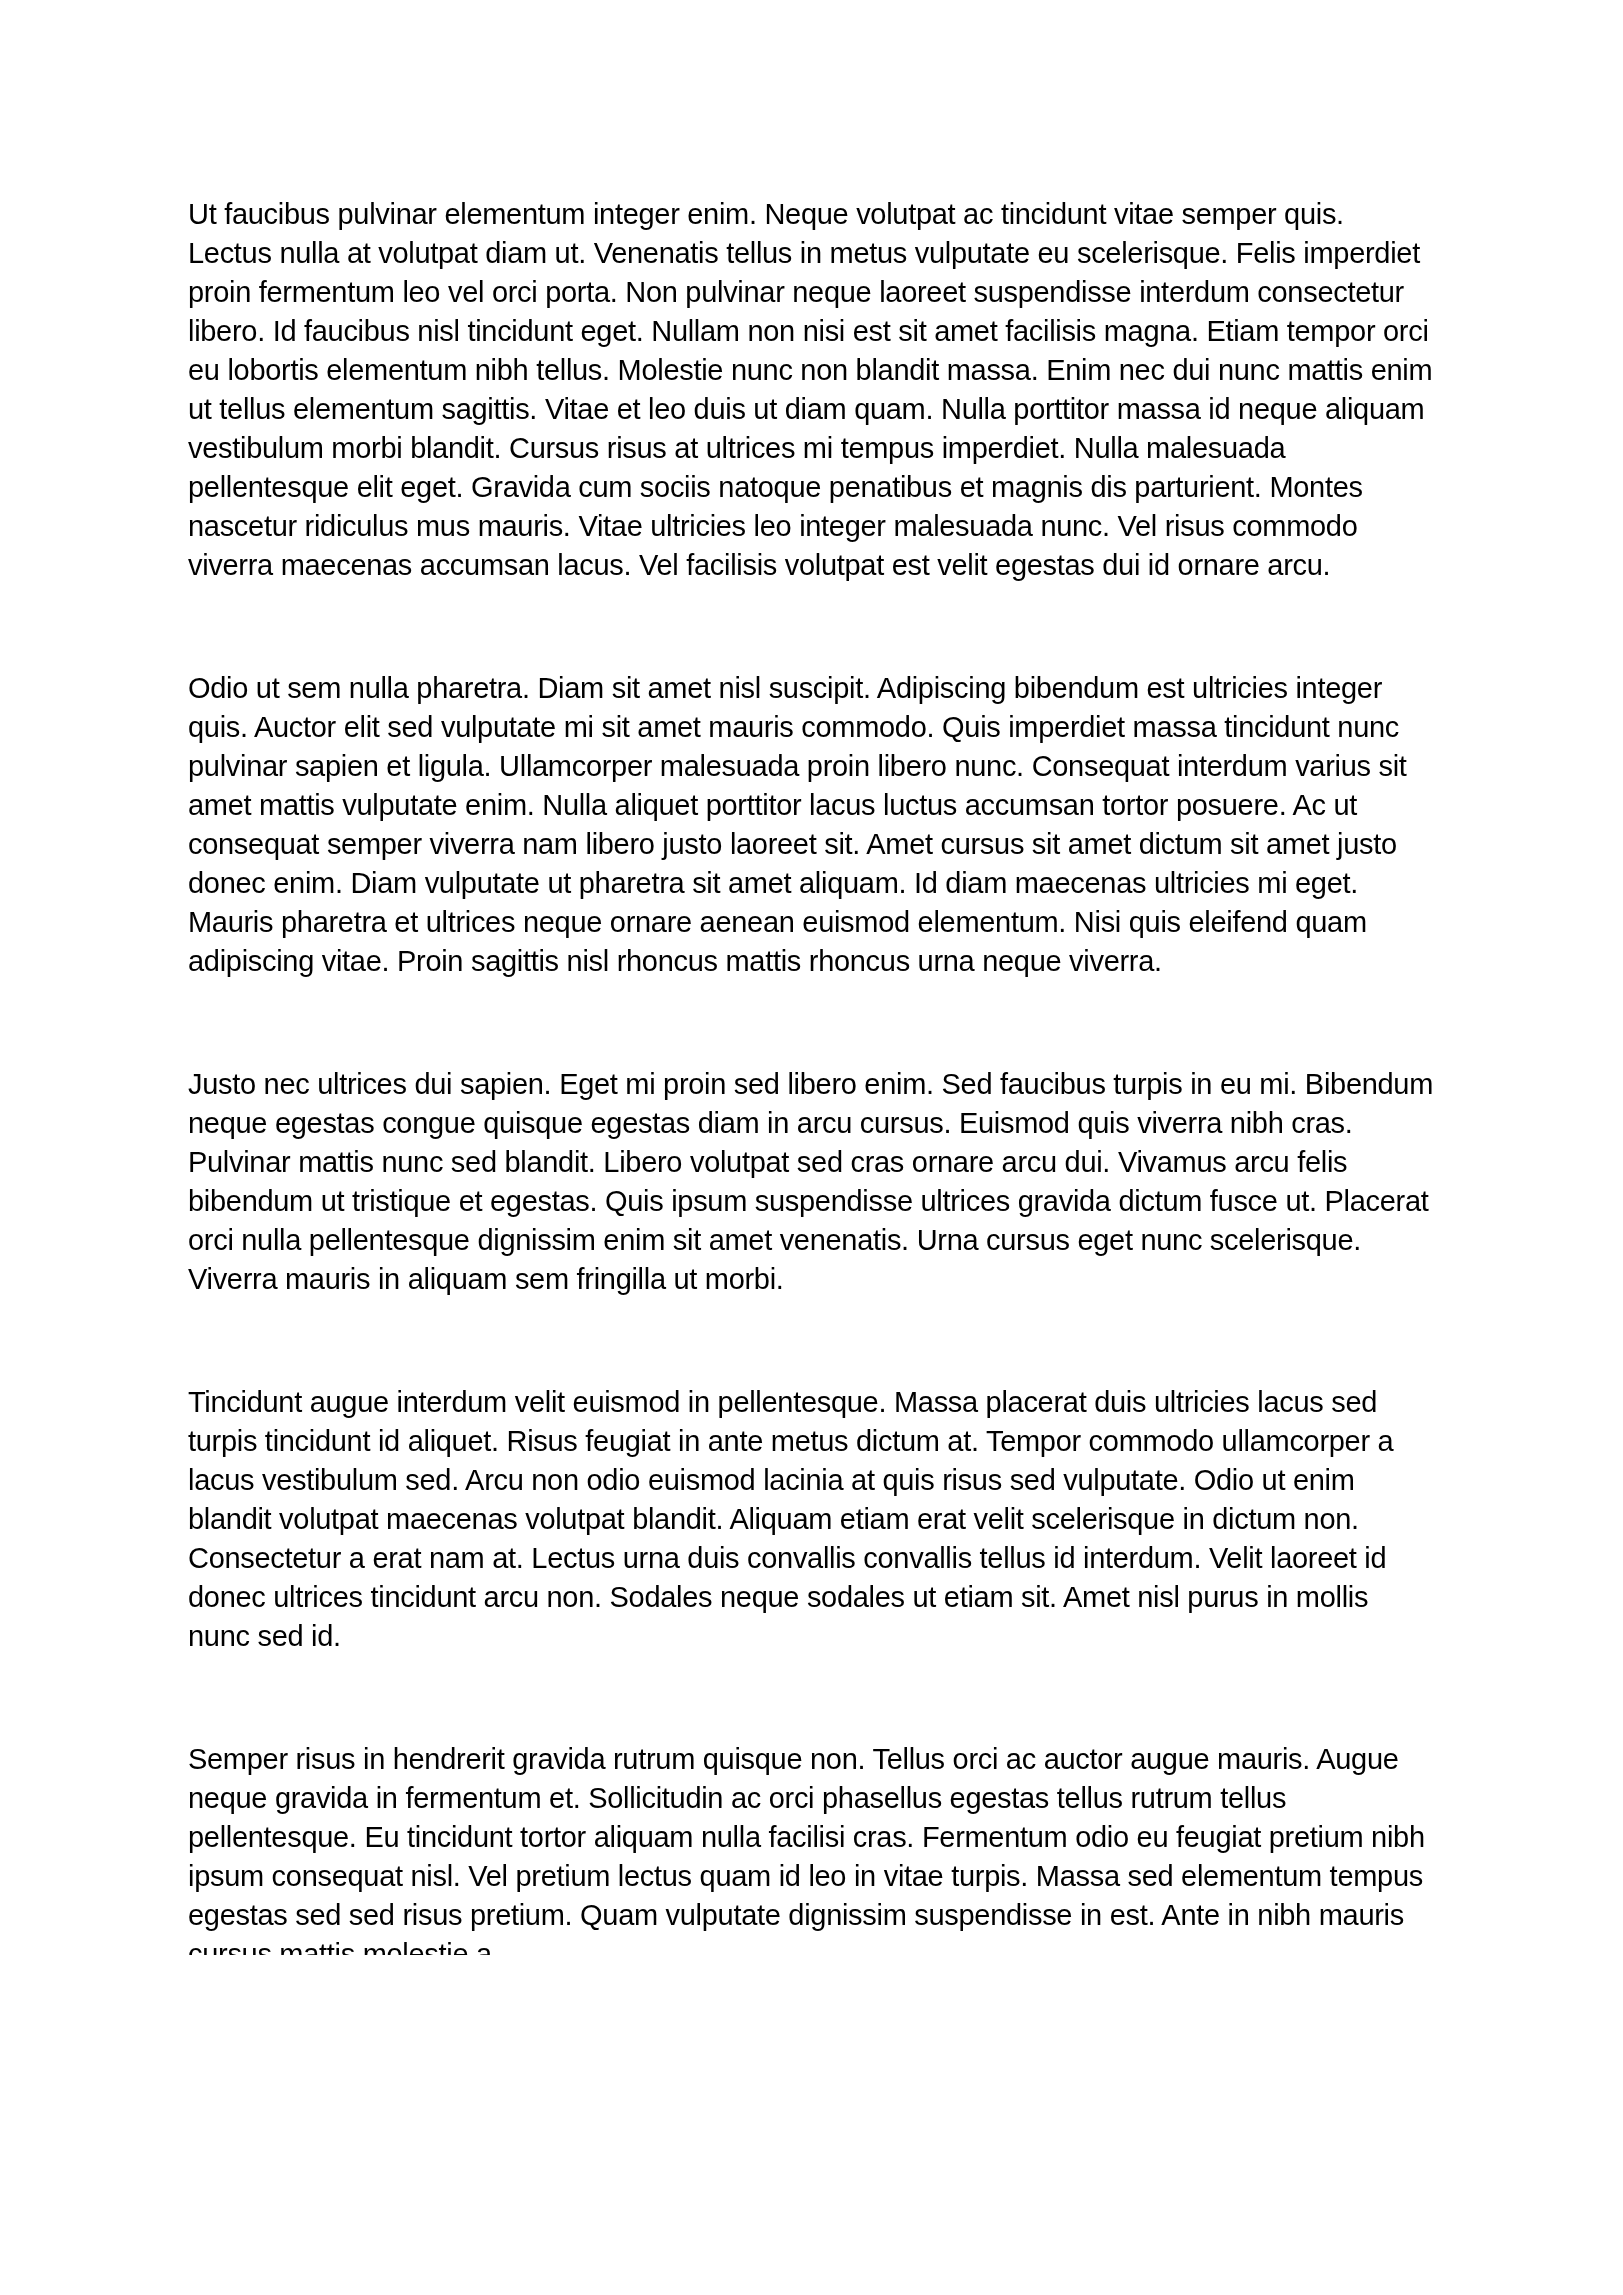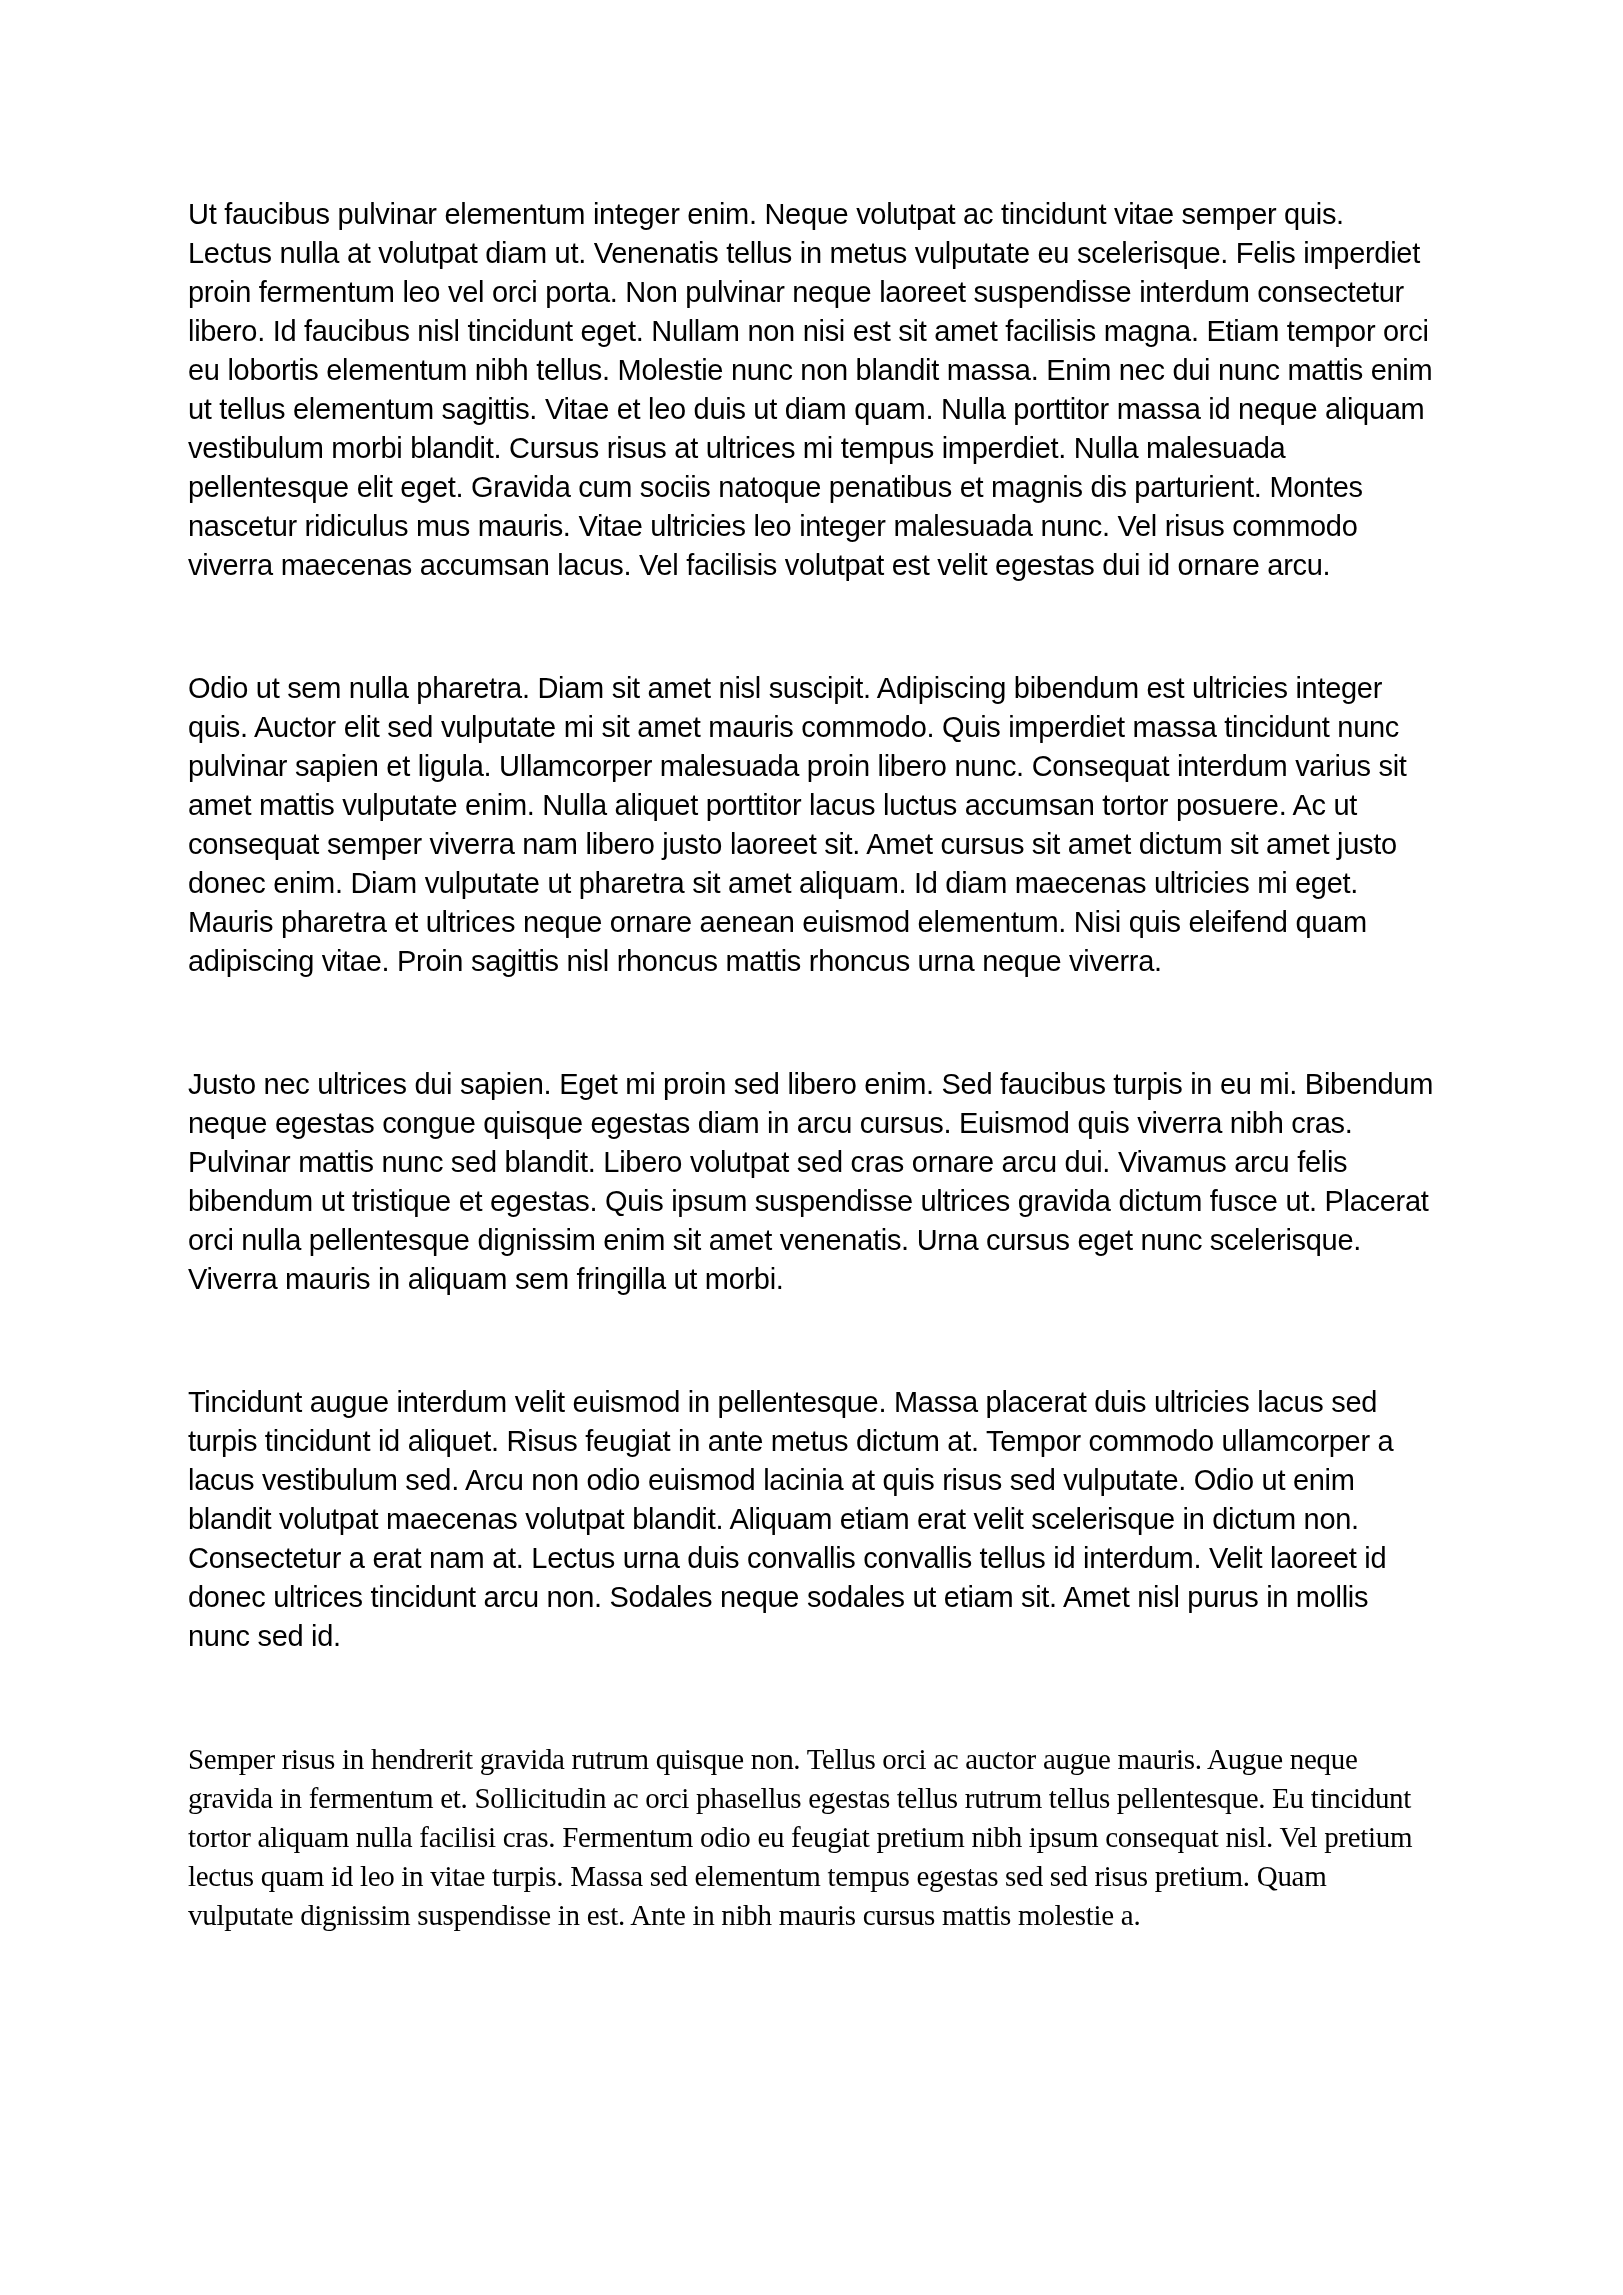--- a/index.html
+++ b/index.html
@@ -25,21 +25,20 @@
     letter-spacing: -0.3px;
     color: #000000;
     text-align: left;
   }
   .content p {
     margin: 0 0 84px 0;
     padding: 0;
   }
   .content p:last-child {
     margin-bottom: 4px;
-    font-family: Liberation Serif, serif;
   }
 </style>
 </head>
 <body>
 
 <div class="page">
   <div class="content">
     <p>Ut faucibus pulvinar elementum integer enim. Neque volutpat ac tincidunt vitae semper quis. Lectus nulla at volutpat diam ut. Venenatis tellus in metus vulputate eu scelerisque. Felis imperdiet proin fermentum leo vel orci porta. Non pulvinar neque laoreet suspendisse interdum consectetur libero. Id faucibus nisl tincidunt eget. Nullam non nisi est sit amet facilisis magna. Etiam tempor orci eu lobortis elementum nibh tellus. Molestie nunc non blandit massa. Enim nec dui nunc mattis enim ut tellus elementum sagittis. Vitae et leo duis ut diam quam. Nulla porttitor massa id neque aliquam vestibulum morbi blandit. Cursus risus at ultrices mi tempus imperdiet. Nulla malesuada pellentesque elit eget. Gravida cum sociis natoque penatibus et magnis dis parturient. Montes nascetur ridiculus mus mauris. Vitae ultricies leo integer malesuada nunc. Vel risus commodo viverra maecenas accumsan lacus. Vel facilisis volutpat est velit egestas dui id ornare arcu.</p>
     <p>Odio ut sem nulla pharetra. Diam sit amet nisl suscipit. Adipiscing bibendum est ultricies integer quis. Auctor elit sed vulputate mi sit amet mauris commodo. Quis imperdiet massa tincidunt nunc pulvinar sapien et ligula. Ullamcorper malesuada proin libero nunc. Consequat interdum varius sit amet mattis vulputate enim. Nulla aliquet porttitor lacus luctus accumsan tortor posuere. Ac ut consequat semper viverra nam libero justo laoreet sit. Amet cursus sit amet dictum sit amet justo donec enim. Diam vulputate ut pharetra sit amet aliquam. Id diam maecenas ultricies mi eget. Mauris pharetra et ultrices neque ornare aenean euismod elementum. Nisi quis eleifend quam adipiscing vitae. Proin sagittis nisl rhoncus mattis rhoncus urna neque viverra.</p>
     <p>Justo nec ultrices dui sapien. Eget mi proin sed libero enim. Sed faucibus turpis in eu mi. Bibendum neque egestas congue quisque egestas diam in arcu cursus. Euismod quis viverra nibh cras. Pulvinar mattis nunc sed blandit. Libero volutpat sed cras ornare arcu dui. Vivamus arcu felis bibendum ut tristique et egestas. Quis ipsum suspendisse ultrices gravida dictum fusce ut. Placerat orci nulla pellentesque dignissim enim sit amet venenatis. Urna cursus eget nunc scelerisque. Viverra mauris in aliquam sem fringilla ut morbi.</p>

